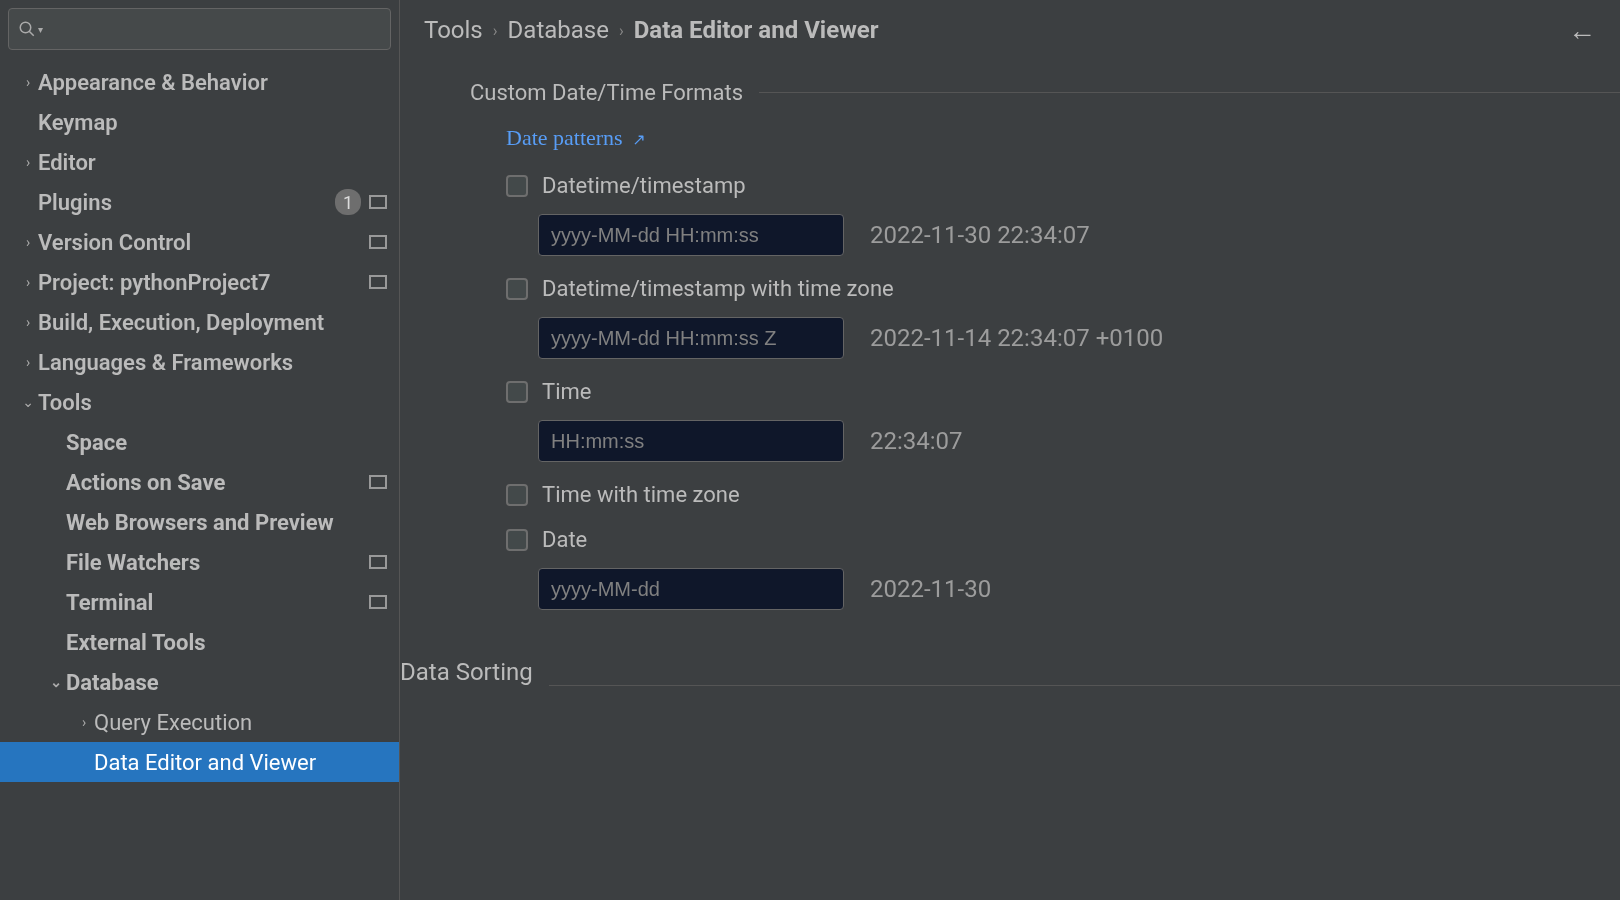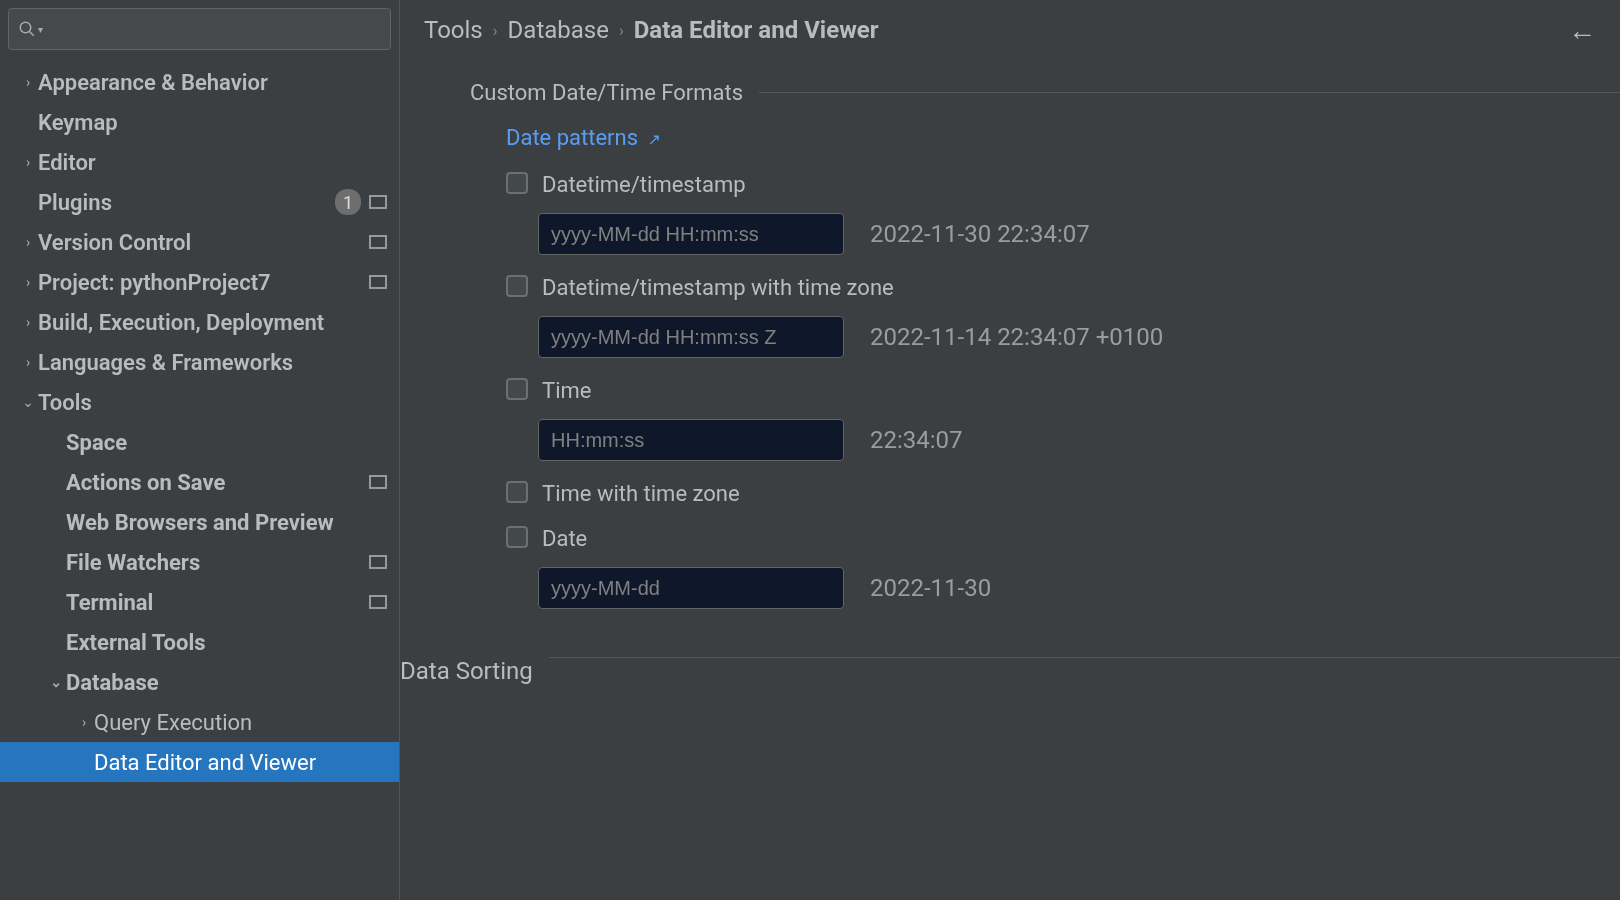--- a/index.html
+++ b/index.html
@@ -165,29 +165,30 @@
       height: 1px;
       background: #555555;
       margin-left: 16px;
     }
     .link-row {
       padding: 20px 0 10px 106px;
       font-size: 22px;
     }
     .link {
       color: #589df6;
+      font-family: Liberation Serif, serif;
     }
     .external-icon {
       color: #589df6;
       margin-left: 4px;
       font-size: 16px;
     }
     .checkbox-row {
       display: flex;
-      align-items: flex-start;
+      align-items: center;
       padding: 12px 0 8px 106px;
       font-size: 22px;
       color: #bbbbbb;
     }
     .checkbox {
       width: 22px;
       height: 22px;
       border: 2px solid #6e6e6e;
       border-radius: 4px;
       background: #43494a;
@@ -212,21 +213,21 @@
     .text-input::placeholder {
       color: #808080;
     }
     .sample {
       margin-left: 26px;
       font-size: 24px;
       color: #9c9c9c;
     }
     .data-sorting {
       display: flex;
-      align-items: flex-start;
+      align-items: flex-end;
       font-size: 24px;
       color: #bbbbbb;
       padding-left: 0;
       margin-top: 40px;
     }
     .data-sorting .title {
       padding-left: 0;
     }
     .data-sorting .line {
       flex: 1;

